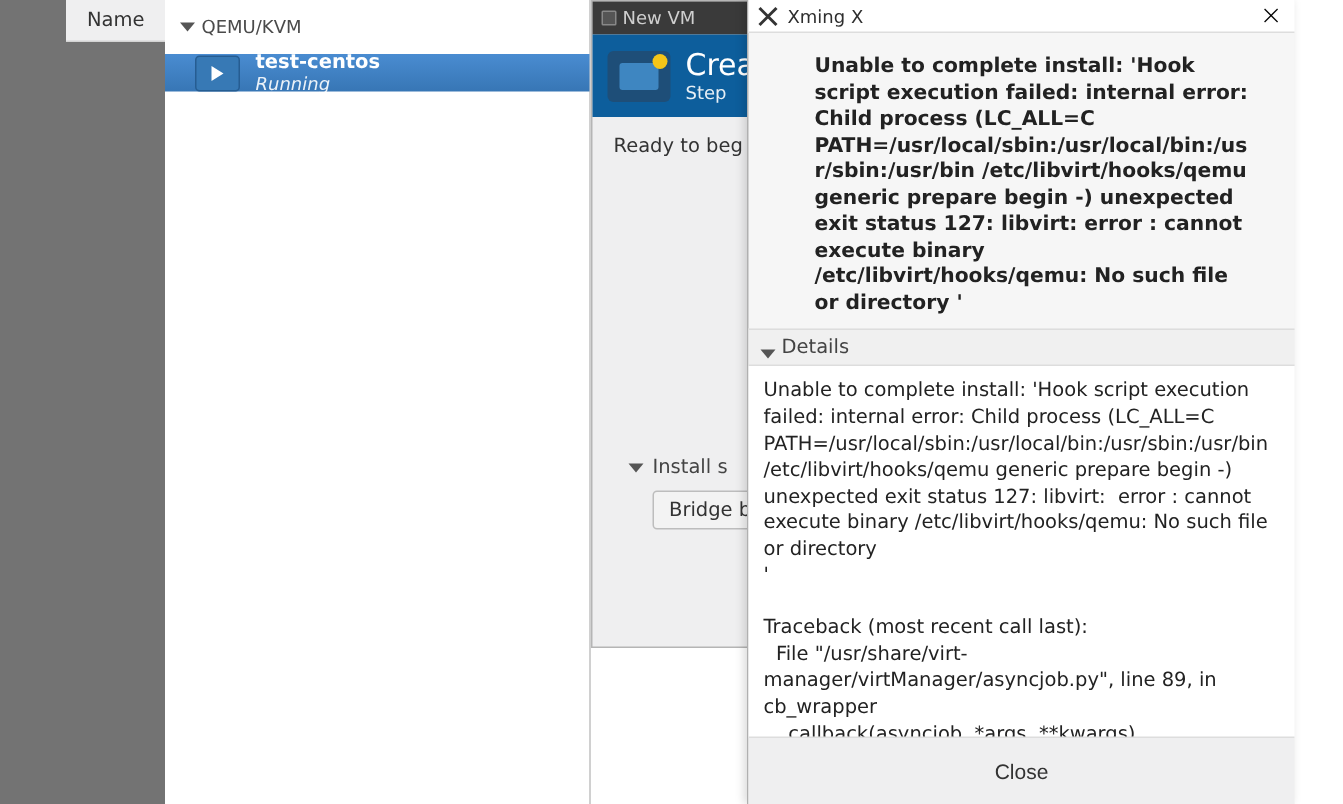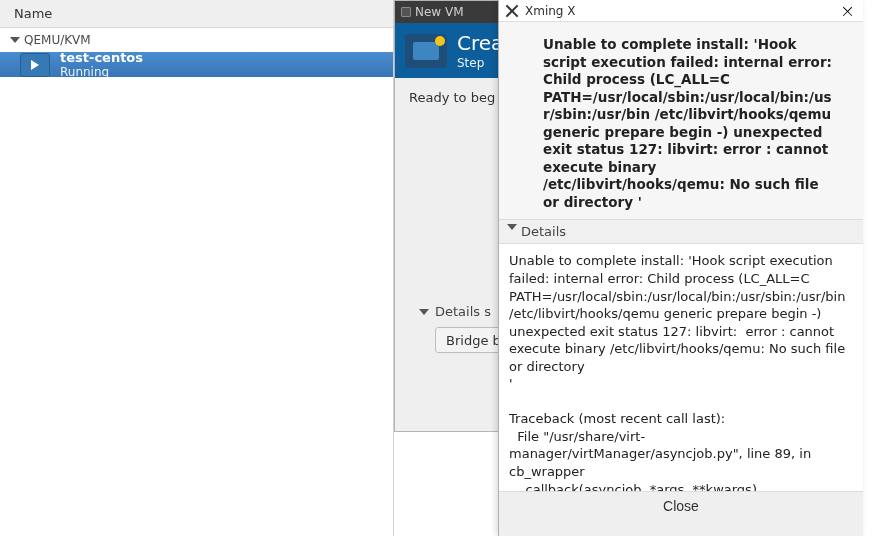--- a/index.html
+++ b/index.html
@@ -16,41 +16,42 @@
 
   
   .left-panel {
     position: absolute;
     left: 0; top: 0;
     width: 394px;
     height: 536px;
     background: #737373;
     border-right: 1px solid #d0d0d0;
     display: flex;
-    flex-direction: column;
+    flex-direction: row;
+    padding-left: 44px;
   }
   .col-header {
     height: 28px;
     padding: 0 14px;
     font-size: 13px;
     color: #333;
     border-bottom: 1px solid #d4d4d4;
     background: #efeff0;
     display: flex;
     align-items: center;
     font-weight: 400;
   }
   .tree-area {
     flex: 1;
     background: #fff;
   }
   .tree-row {
     display: flex;
     align-items: center;
-    height: 24px;
+    height: 36px;
     padding: 0 10px;
     font-size: 12px;
     color: #4a4a4a;
     gap: 4px;
   }
   .tri {
     width: 0; height: 0;
     border-left: 5px solid transparent;
     border-right: 5px solid transparent;
     border-top: 6px solid #555;
@@ -75,21 +76,21 @@
     position: relative;
   }
   .vm-icon .play {
     width: 0; height: 0;
     border-top: 5px solid transparent;
     border-bottom: 5px solid transparent;
     border-left: 8px solid #fff;
   }
   .vm-texts { display: flex; flex-direction: column; line-height: 1.2; }
   .vm-name { font-weight: 600; font-size: 13px; }
-  .vm-status { font-size: 12px; opacity: .9; }
+  .vm-status { font-size: 12px; opacity: .9; font-style: italic; }
 
   
   .wizard {
     position: absolute;
     left: 394px; top: 0;
     width: 300px;
     height: 432px;
     background: #efeff0;
     border: 1px solid #b5b5b5;
     display: flex;
@@ -250,21 +251,21 @@
     padding: 14px 28px 8px 44px;
     font-size: 13.5px;
     font-weight: 700;
     color: #222;
     line-height: 1.3;
     word-break: break-word;
   }
 
   .details-hdr {
     display: flex;
-    align-items: flex-start;
+    align-items: flex-end;
     gap: 4px;
     padding: 4px 8px;
     font-size: 13px;
     color: #444;
     border-top: 1px solid #ddd;
     border-bottom: 1px solid #ddd;
     background: #f0f0f0;
   }
   .details-hdr .tri3 {
     width: 0; height: 0;
@@ -281,21 +282,21 @@
     line-height: 1.35;
     overflow: hidden;
     word-break: break-word;
     white-space: pre-wrap;
     border-bottom: 1px solid #ddd;
   }
   .dlg-actions {
     height: 44px;
     background: #efeff0;
     display: flex;
-    align-items: flex-start;
+    align-items: center;
     justify-content: center;
   }
   .close-btn {
     font-size: 14px;
     color: #333;
     background: transparent;
     border: none;
     padding: 6px 18px;
   }
 </style>
@@ -356,21 +357,21 @@
       <span class="label">CPUs:</span>
       <span class="val">1</span>
     </div>
     <div class="summary-row">
       <span class="label">Storage:</span>
       <span class="val">/</span>
     </div>
 
     <div class="net-sel">
       <span class="tri2"></span>
-      <span>Details s</span>
+      <span>Install s</span>
     </div>
     <div class="bridge-btn">Bridge b</div>
   </div>
 </div>
 
 <div class="dialog">
   <div class="dlg-titlebar">
     <span class="xming-icon"></span>
     <span class="dlg-title">Xming X</span>
     <span class="dlg-close">×</span>

